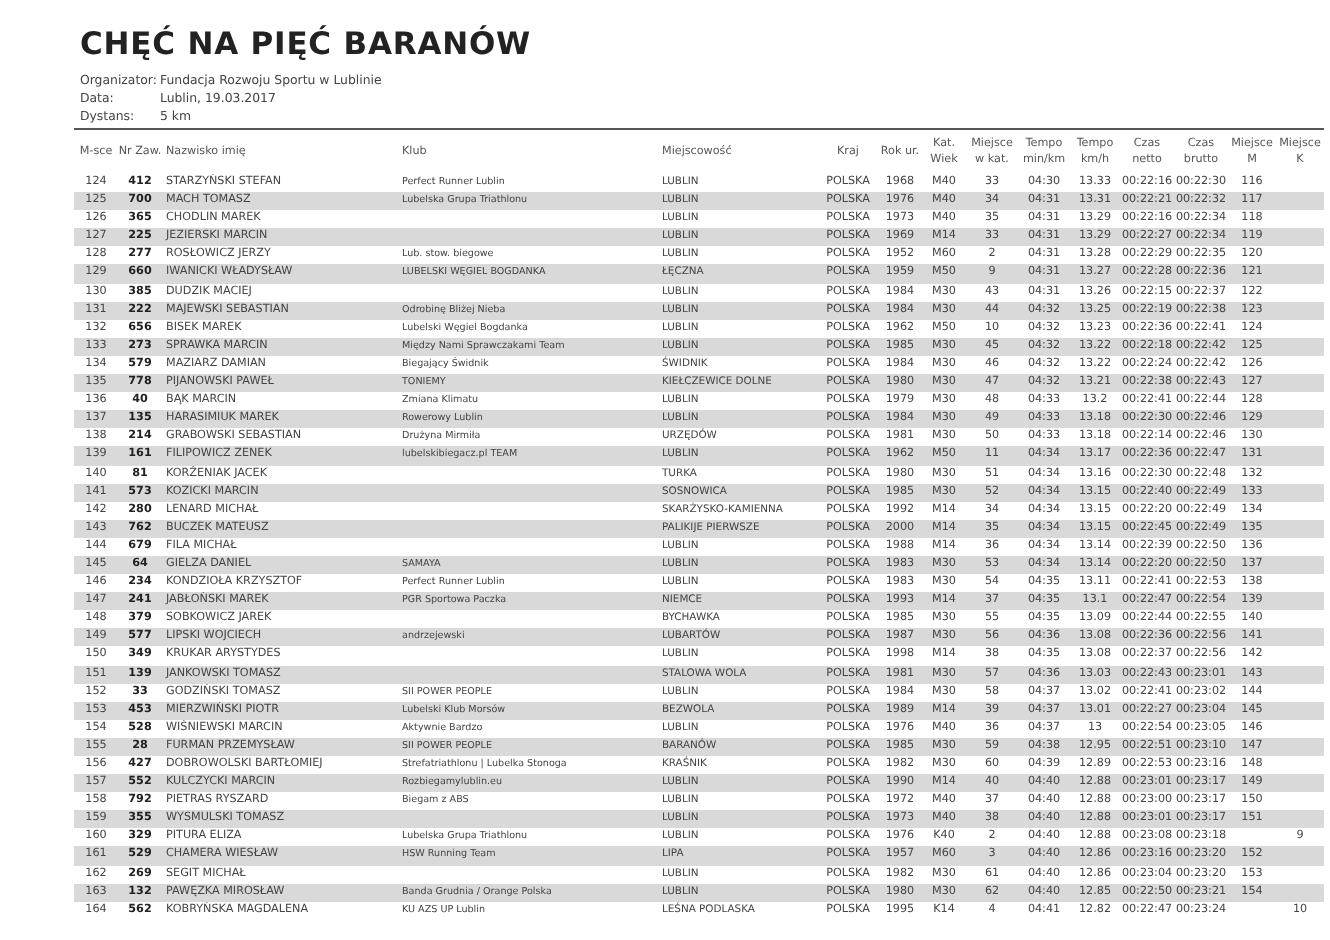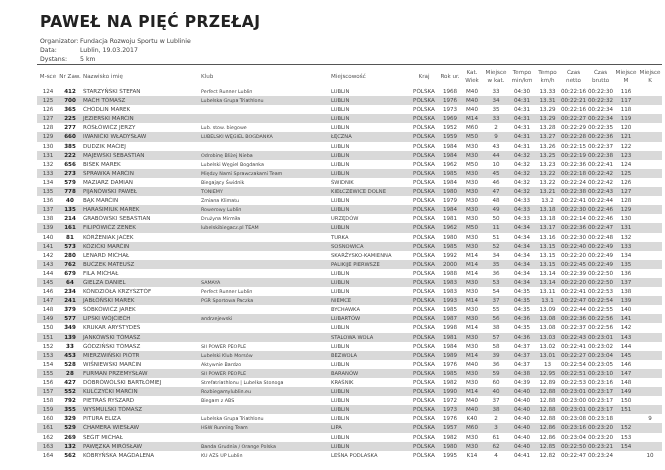--- a/index.html
+++ b/index.html
@@ -17,21 +17,21 @@
   .c { text-align: center; }
   .l { text-align: left; padding-left: 2px; }
   .b { font-weight: bold; color: #222; }
   .club { font-size: 4.8px; }
   .city { font-size: 5.2px; }
 </style>
 </head>
 <body>
 
 <div class="page">
-  <div class="title">PAWEŁ NA PIĘĆ PRZEŁAJ</div>
+  <div class="title">CHĘĆ NA PIĘĆ BARANÓW</div>
 
   <div class="meta">
     <div class="meta-row">
       <span class="meta-label">Organizator:</span>
       <span>Fundacja Rozwoju Sportu w Lublinie</span>
     </div>
     <div class="meta-row">
       <span class="meta-label">Data:</span>
       <span>Lublin, 19.03.2017</span>
     </div>

